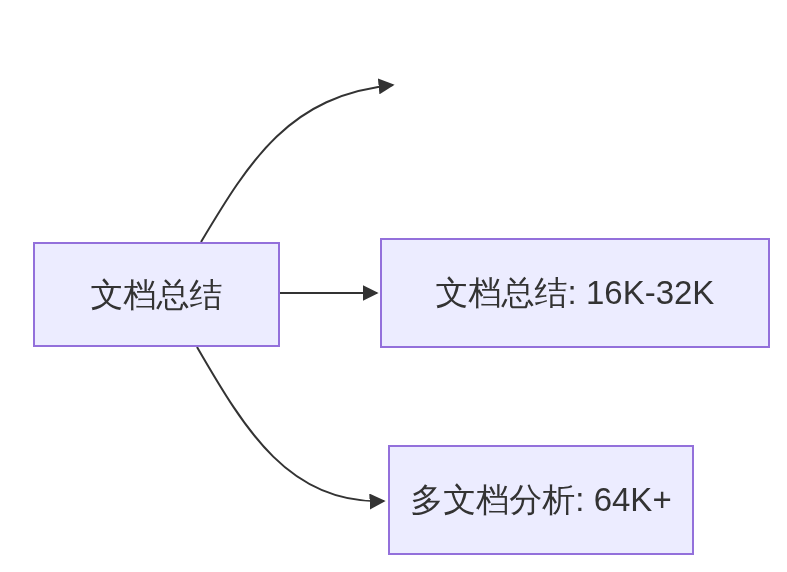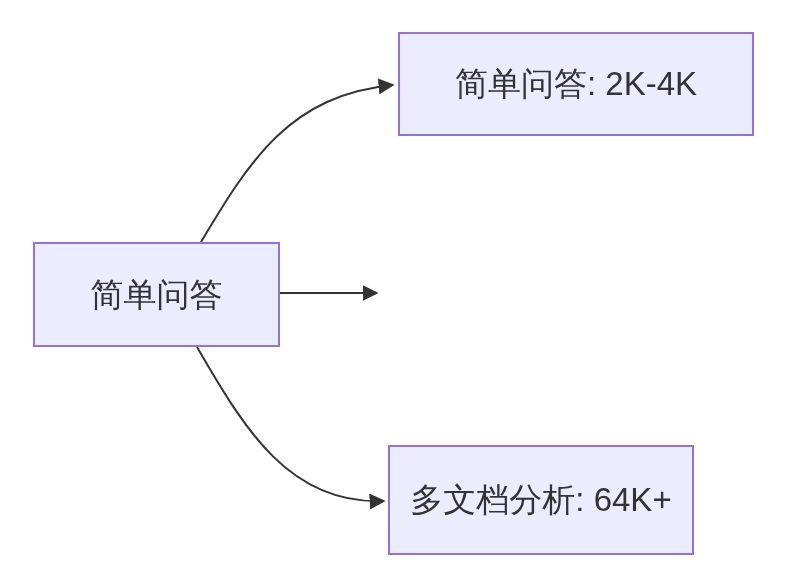--- a/index.html
+++ b/index.html
@@ -45,25 +45,25 @@
       <marker id="arrowhead" viewBox="0 0 10 10" refX="9" refY="5" markerWidth="8" markerHeight="8" orient="auto-start-reverse">
         <path d="M0,0 L10,5 L0,10 z" fill="#333333"></path>
       </marker>
     </defs>
     <path d="M201,242 C250,160 290,95 393,85" fill="none" stroke="#333333" stroke-width="2" marker-end="url(#arrowhead)"></path>
     <path d="M280,293 L377,293" fill="none" stroke="#333333" stroke-width="2" marker-end="url(#arrowhead)"></path>
     <path d="M197,347 C245,430 290,505 384,501" fill="none" stroke="#333333" stroke-width="2" marker-end="url(#arrowhead)"></path>
   </svg>
 
   <div class="node node-task">
-    <span>简单问答</span>
+    <span>文档总结</span>
   </div>
 
-  <div class="node node-simple">
-    <span>简单问答: 2K-4K</span>
+
+  <div class="node node-summary">
+    <span>文档总结: 16K-32K</span>
   </div>
-
 
   <div class="node node-multi">
     <span>多文档分析: 64K+</span>
   </div>
 
 </div>
 
 </body></html>

